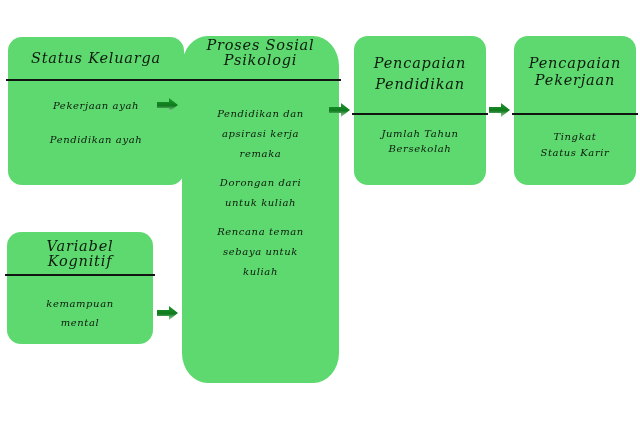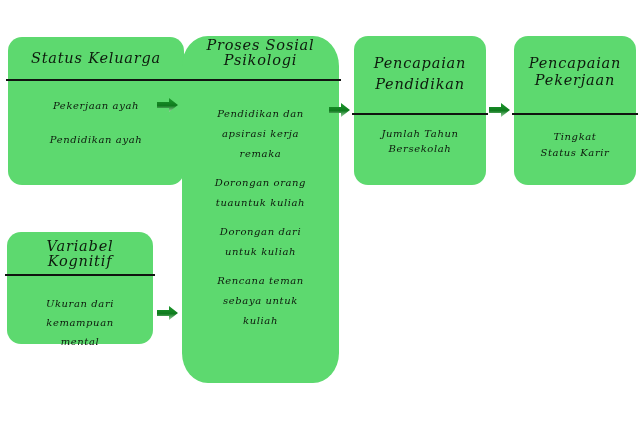--- a/index.html
+++ b/index.html
@@ -114,21 +114,20 @@
 <div class="box" id="box-kognitif">
   <div class="header">
     <span>
       <span class="item-line">Variabel</span>
       <span class="item-line">Kognitif</span>
     </span>
   </div>
   <div class="divider"></div>
   <div class="body">
     <span class="item">
-      <span class="item-line">Ukuran dari</span>
       <span class="item-line">kemampuan</span>
       <span class="item-line">mental</span>
     </span>
   </div>
 </div>
 
 <div class="box" id="box-proses">
   <div class="header">
     <span>
       <span class="item-line">Proses Sosial</span>
@@ -136,24 +135,20 @@
     </span>
   </div>
   <div class="divider"></div>
   <div class="body">
     <span class="item">
       <span class="item-line">Pendidikan dan</span>
       <span class="item-line">apsirasi kerja</span>
       <span class="item-line">remaka</span>
     </span>
     <span class="item">
-      <span class="item-line">Dorongan orang</span>
-      <span class="item-line">tuauntuk kuliah</span>
-    </span>
-    <span class="item">
       <span class="item-line">Dorongan dari</span>
       <span class="item-line">untuk kuliah</span>
     </span>
     <span class="item">
       <span class="item-line">Rencana teman</span>
       <span class="item-line">sebaya untuk</span>
       <span class="item-line">kuliah</span>
     </span>
   </div>
 </div>

